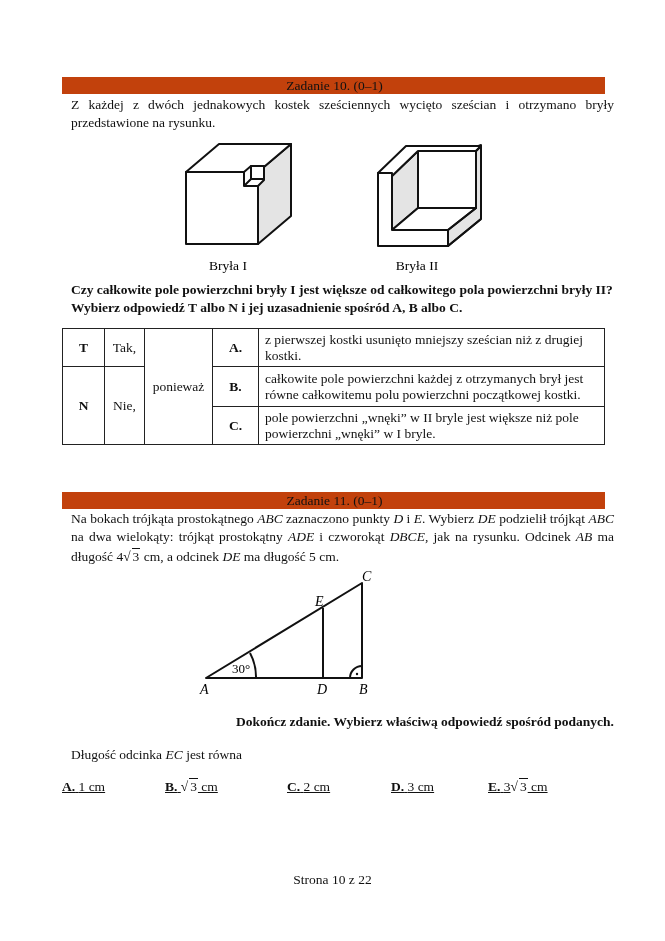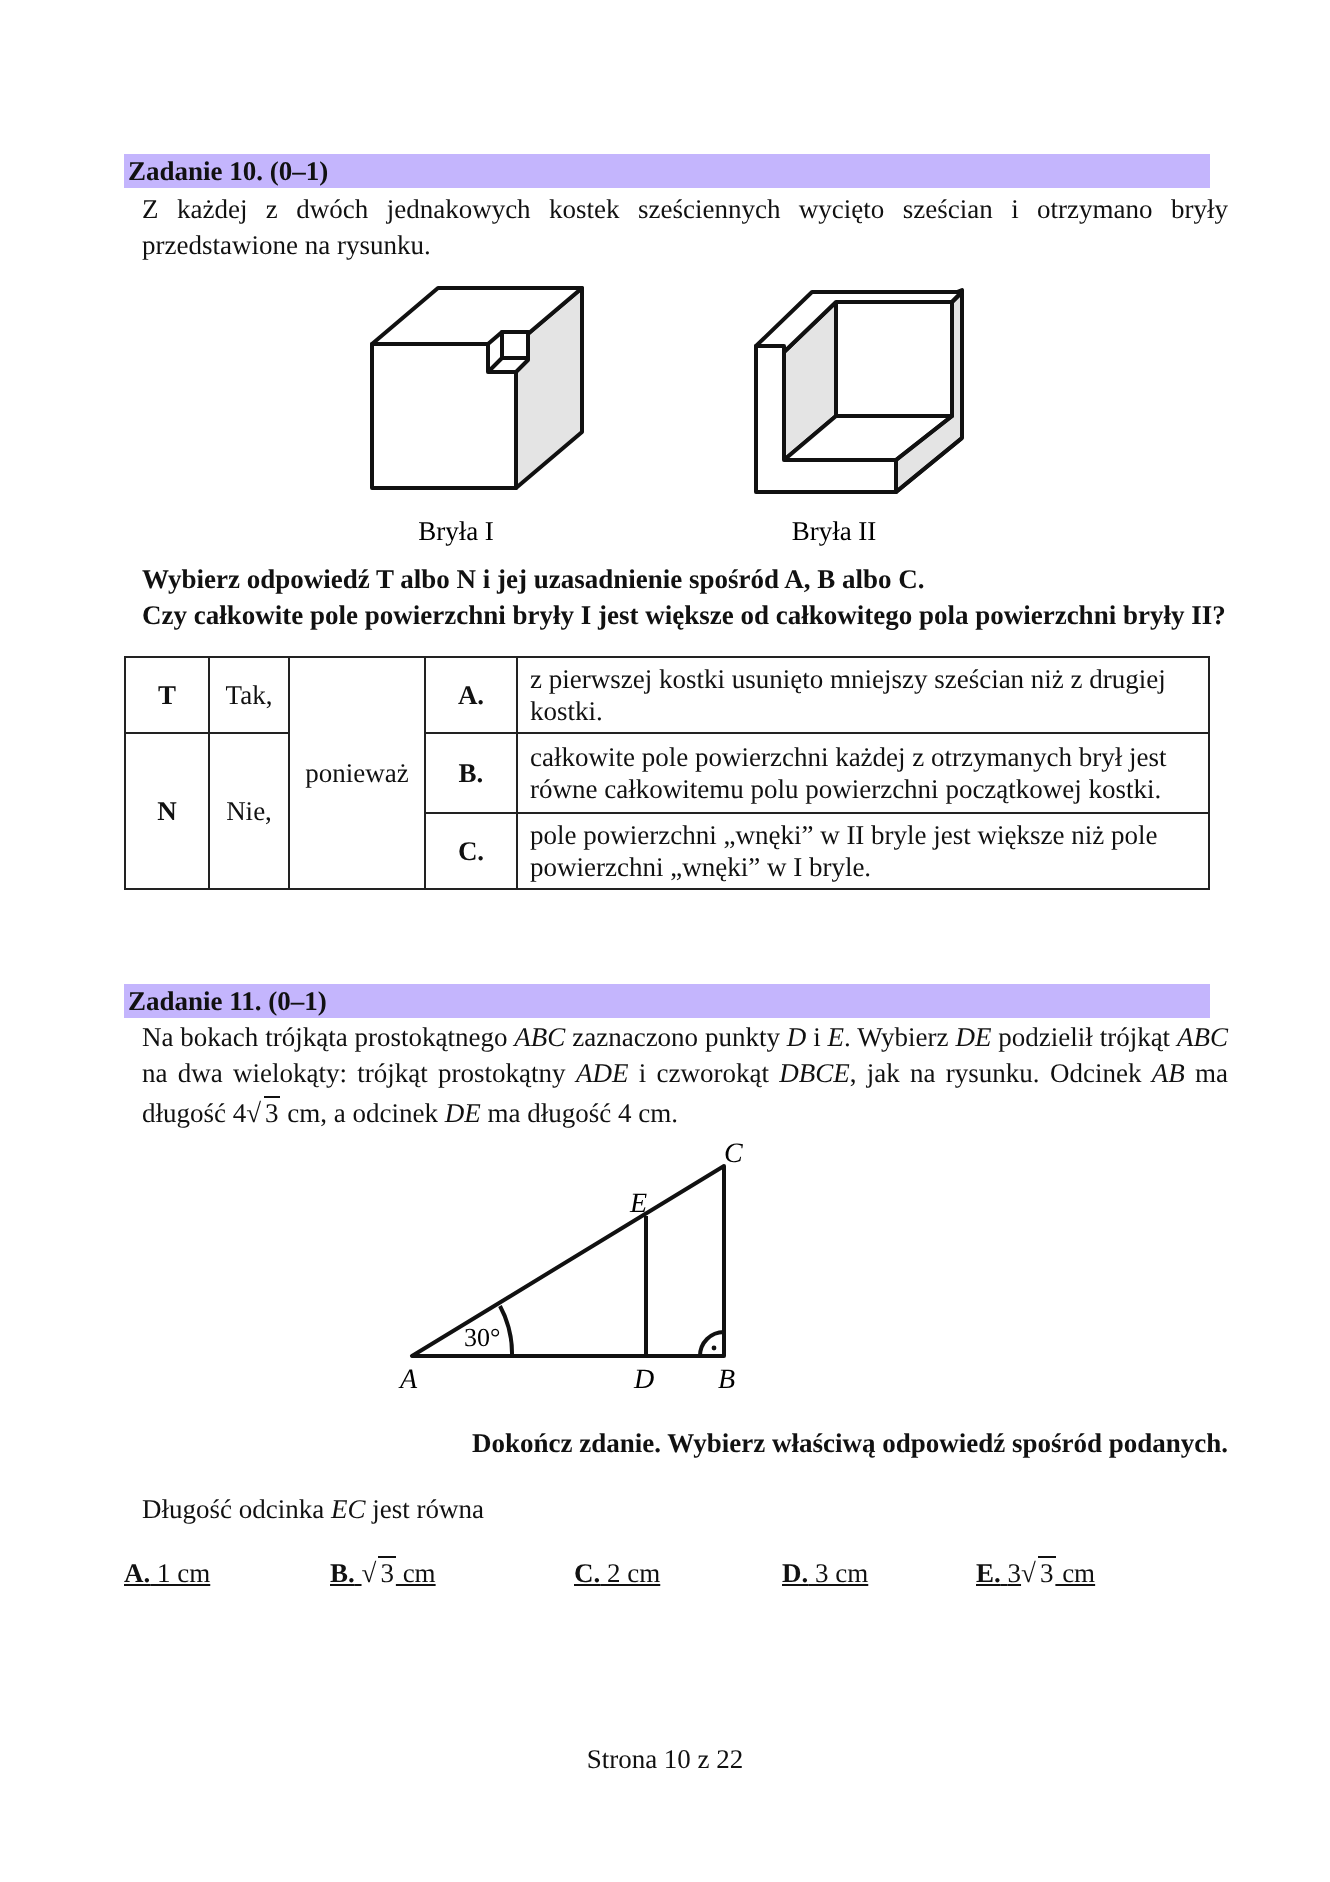--- a/index.html
+++ b/index.html
@@ -1,20 +1,20 @@
 <!DOCTYPE html>
 <html><head>
 <meta charset="utf-8">
 <style>
   html, body { margin:0; padding:0; background:#ffffff; }
   body { width:665px; height:941px; position:relative; overflow:hidden;
          font-family:"Liberation Serif", "DejaVu Serif", serif; color:#111; }
   .abs { position:absolute; }
-  .task-header { position:absolute; left:62px; width:543px; height:17px; background:#c4b5fd;
-                 font-weight:bold; font-size:13.5px; line-height:17px; padding-left:2px; box-sizing:border-box; }
+  .task-header { position:absolute; left:62px; width:543px; height:17px; background:#c2410c;
+                 font-weight:normal; font-size:13.5px; line-height:17px; padding-left:2px; box-sizing:border-box;text-align:center; }
   .para { position:absolute; left:71px; width:543px; font-size:13.5px; line-height:18px; text-align:justify; }
   .para.last-justify { text-align-last:justify; }
   .bold { font-weight:bold; }
   i, .it { font-style:italic; }
   .sqrt { display:inline-block; position:relative; }
   .sqrt .rad { border-top:1px solid #111; padding:0 1px; margin-left:1px; }
   table.answers { position:absolute; left:62px; top:328px; width:543px; border-collapse:collapse;
                   font-size:13.5px; line-height:16px; }
   table.answers td { border:1.5px solid #222; padding:2px 6px; vertical-align:middle; }
   .c { text-align:center; }
@@ -61,22 +61,22 @@
     <polygon points="378,173 392,173 392,230 448,230 448,246 378,246" fill="#ffffff"></polygon>
     <line x1="448" y1="230" x2="476" y2="208"></line>
     <line x1="448" y1="246" x2="481" y2="219"></line>
     <line x1="476" y1="151" x2="481" y2="146"></line>
     <line x1="481" y1="146" x2="481" y2="219"></line>
   </g>
   <text x="417" y="270" font-size="13.5" text-anchor="middle">Bryła II</text>
 </svg>
 
 <div class="para bold" style="top:281px; text-align:left;">
+  <div>Czy całkowite pole powierzchni bryły I jest większe od całkowitego pola powierzchni bryły II?</div>
   <div>Wybierz odpowiedź T albo N i jej uzasadnienie spośród A, B albo C.</div>
-  <div>Czy całkowite pole powierzchni bryły I jest większe od całkowitego pola powierzchni bryły II?</div>
 </div>
 
 <table class="answers">
   <colgroup>
     <col style="width:42px">
       <col style="width:40px">
       <col style="width:68px">
       <col style="width:46px">
       <col>
   </colgroup>
@@ -100,21 +100,21 @@
     <td class="c bold">C.</td>
     <td>pole powierzchni „wnęki” w II bryle jest większe niż pole powierzchni „wnęki” w I bryle.</td>
   </tr>
 </tbody>
   </table>
 
 <div class="task-header" style="top:492px;">Zadanie 11. (0–1)</div>
 <div class="para" style="top:510px;">
   <div style="text-align:justify; text-align-last:justify;"><span>Na bokach trójkąta prostokątnego </span><i>ABC</i><span> zaznaczono punkty </span><i>D</i><span> i </span><i>E</i><span>. Wybierz </span><i>DE</i><span> podzielił trójkąt </span><i>ABC</i></div>
   <div style="text-align:justify; text-align-last:justify;"><span>na dwa wielokąty: trójkąt prostokątny </span><i>ADE</i><span> i czworokąt </span><i>DBCE</i><span>, jak na rysunku. Odcinek </span><i>AB</i><span> ma</span></div>
-  <div style="margin-top:2px;"><span>długość </span> <span>4</span><span class="sqrt">√<span class="rad">3</span></span><span> cm, a odcinek </span><i>DE</i><span> ma długość 4 cm.</span></div>
+  <div style="margin-top:2px;"><span>długość </span> <span>4</span><span class="sqrt">√<span class="rad">3</span></span><span> cm, a odcinek </span><i>DE</i><span> ma długość 5 cm.</span></div>
 </div>
 
 <svg class="abs" style="left:0; top:560px;" width="665" height="145">
   <g stroke="#111" stroke-width="2" fill="none" stroke-linejoin="round">
     <polygon points="206,118 362,118 362,23"></polygon>
     <line x1="323" y1="118" x2="323" y2="48"></line>
     <path d="M 256 118 A 50 50 0 0 0 250 93"></path>
     <path d="M 350 118 A 12 12 0 0 1 362 106"></path>
   </g>
   <circle cx="357" cy="114" r="1.2" fill="#111"></circle>

